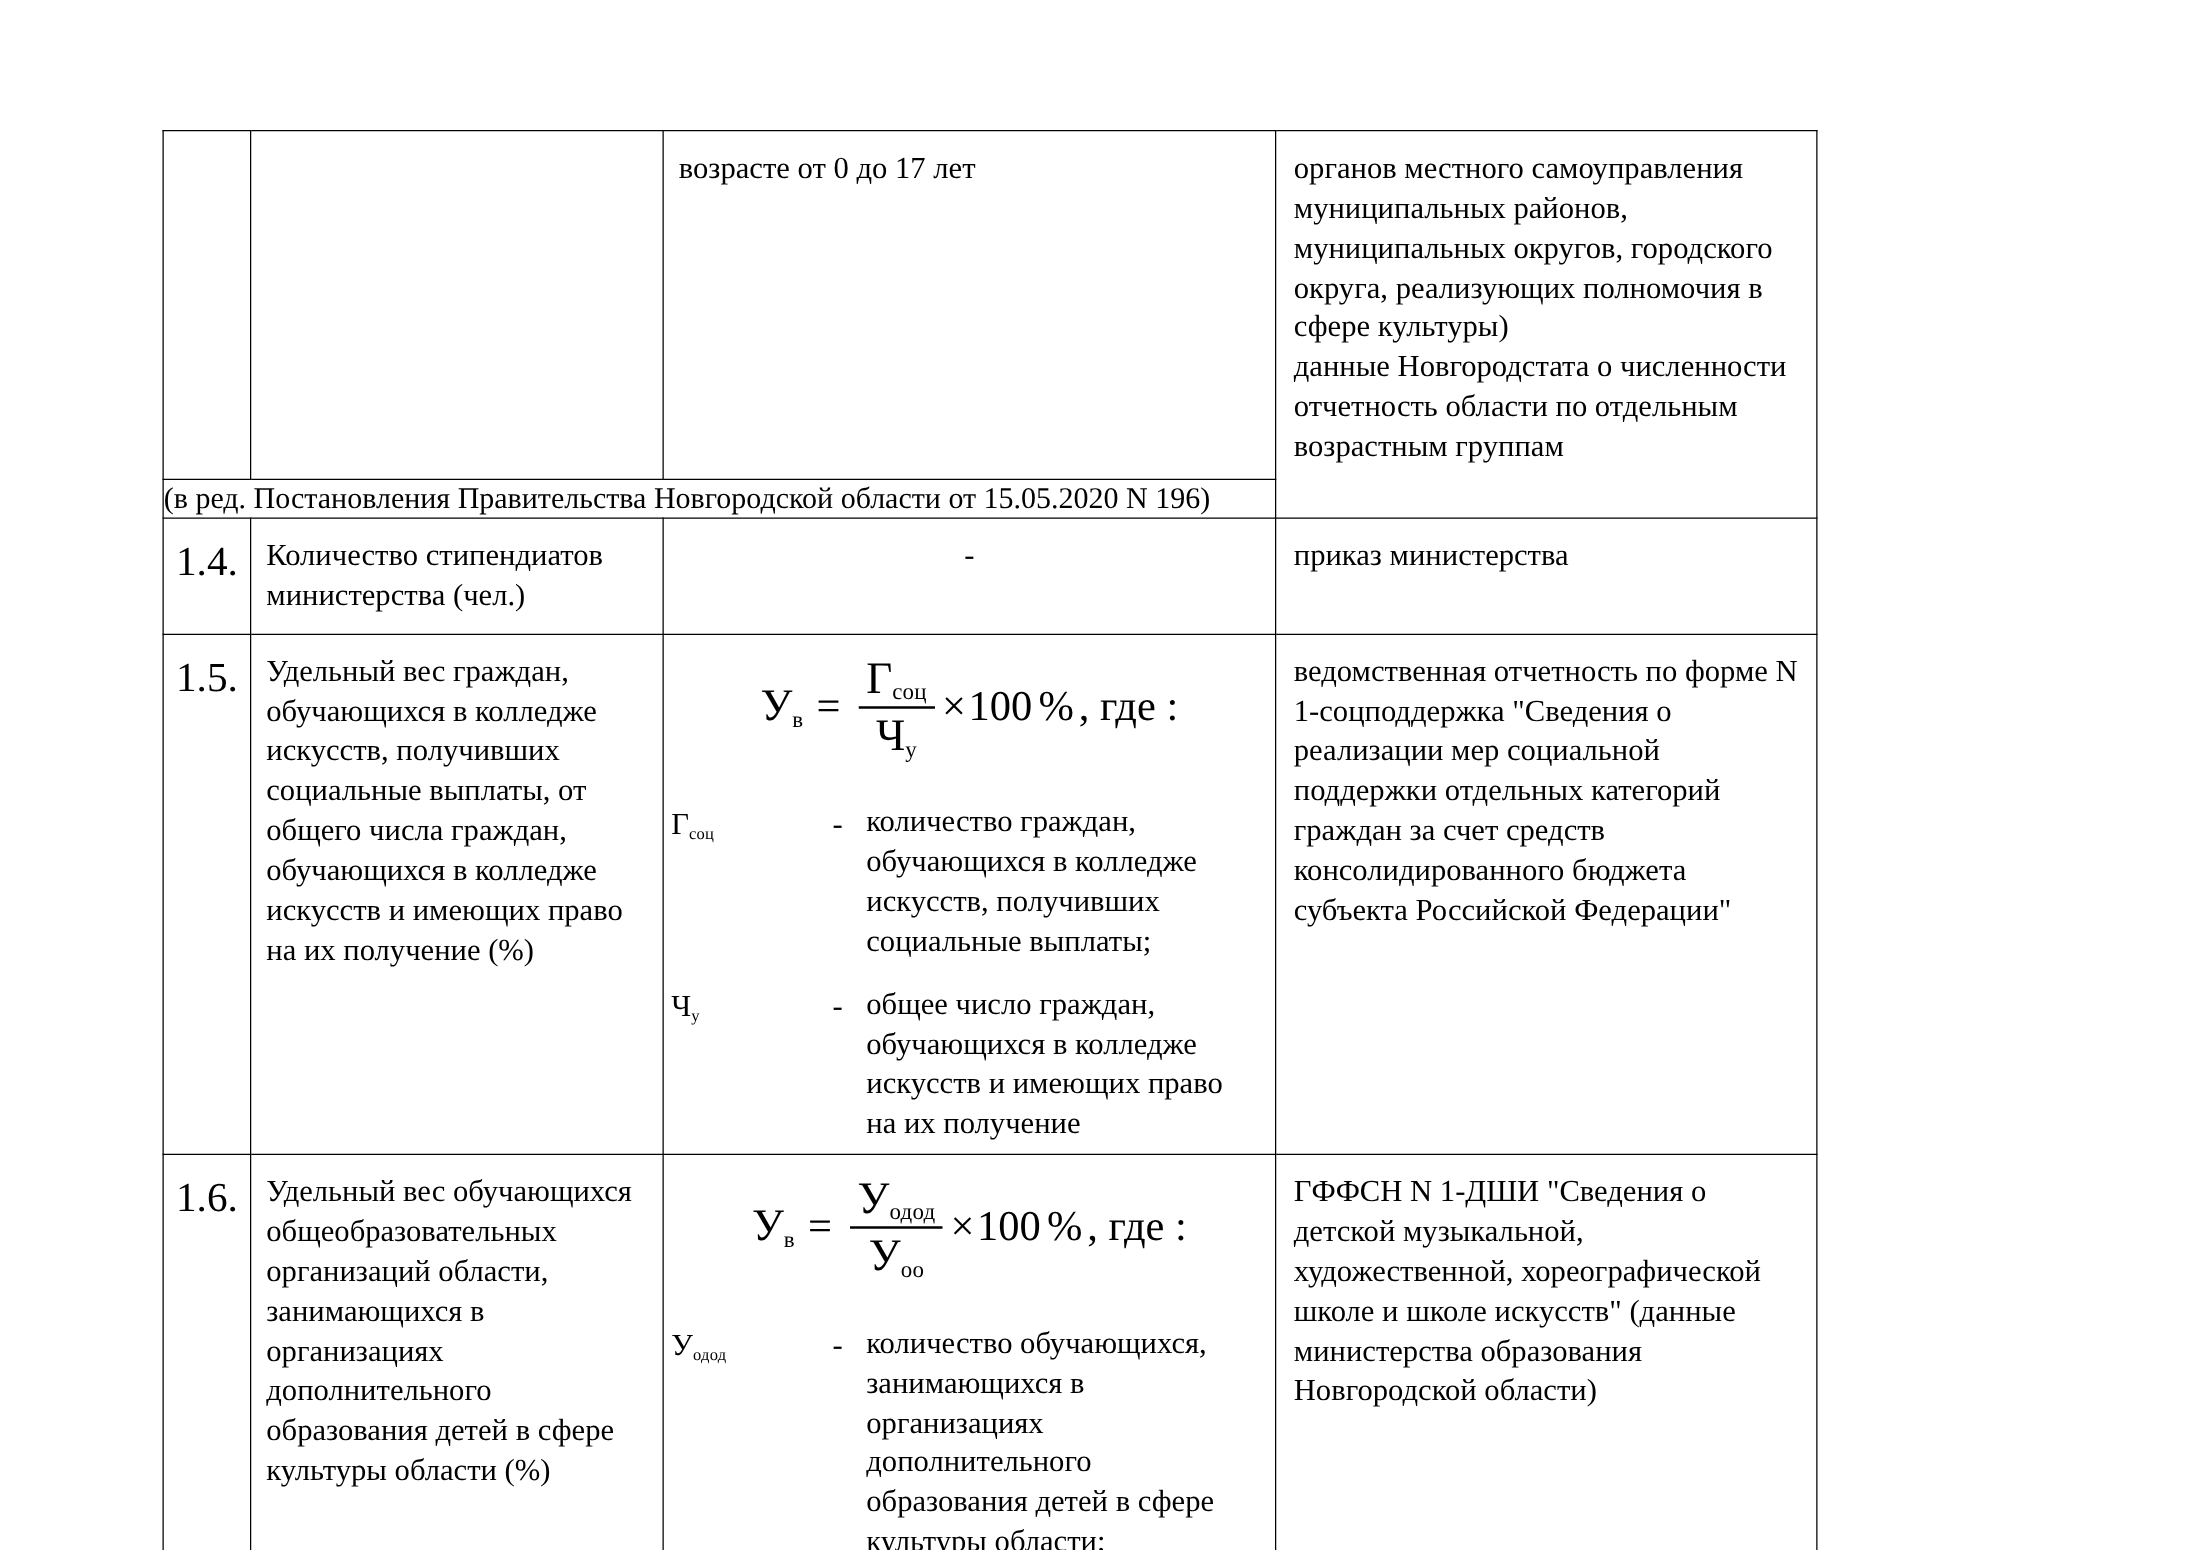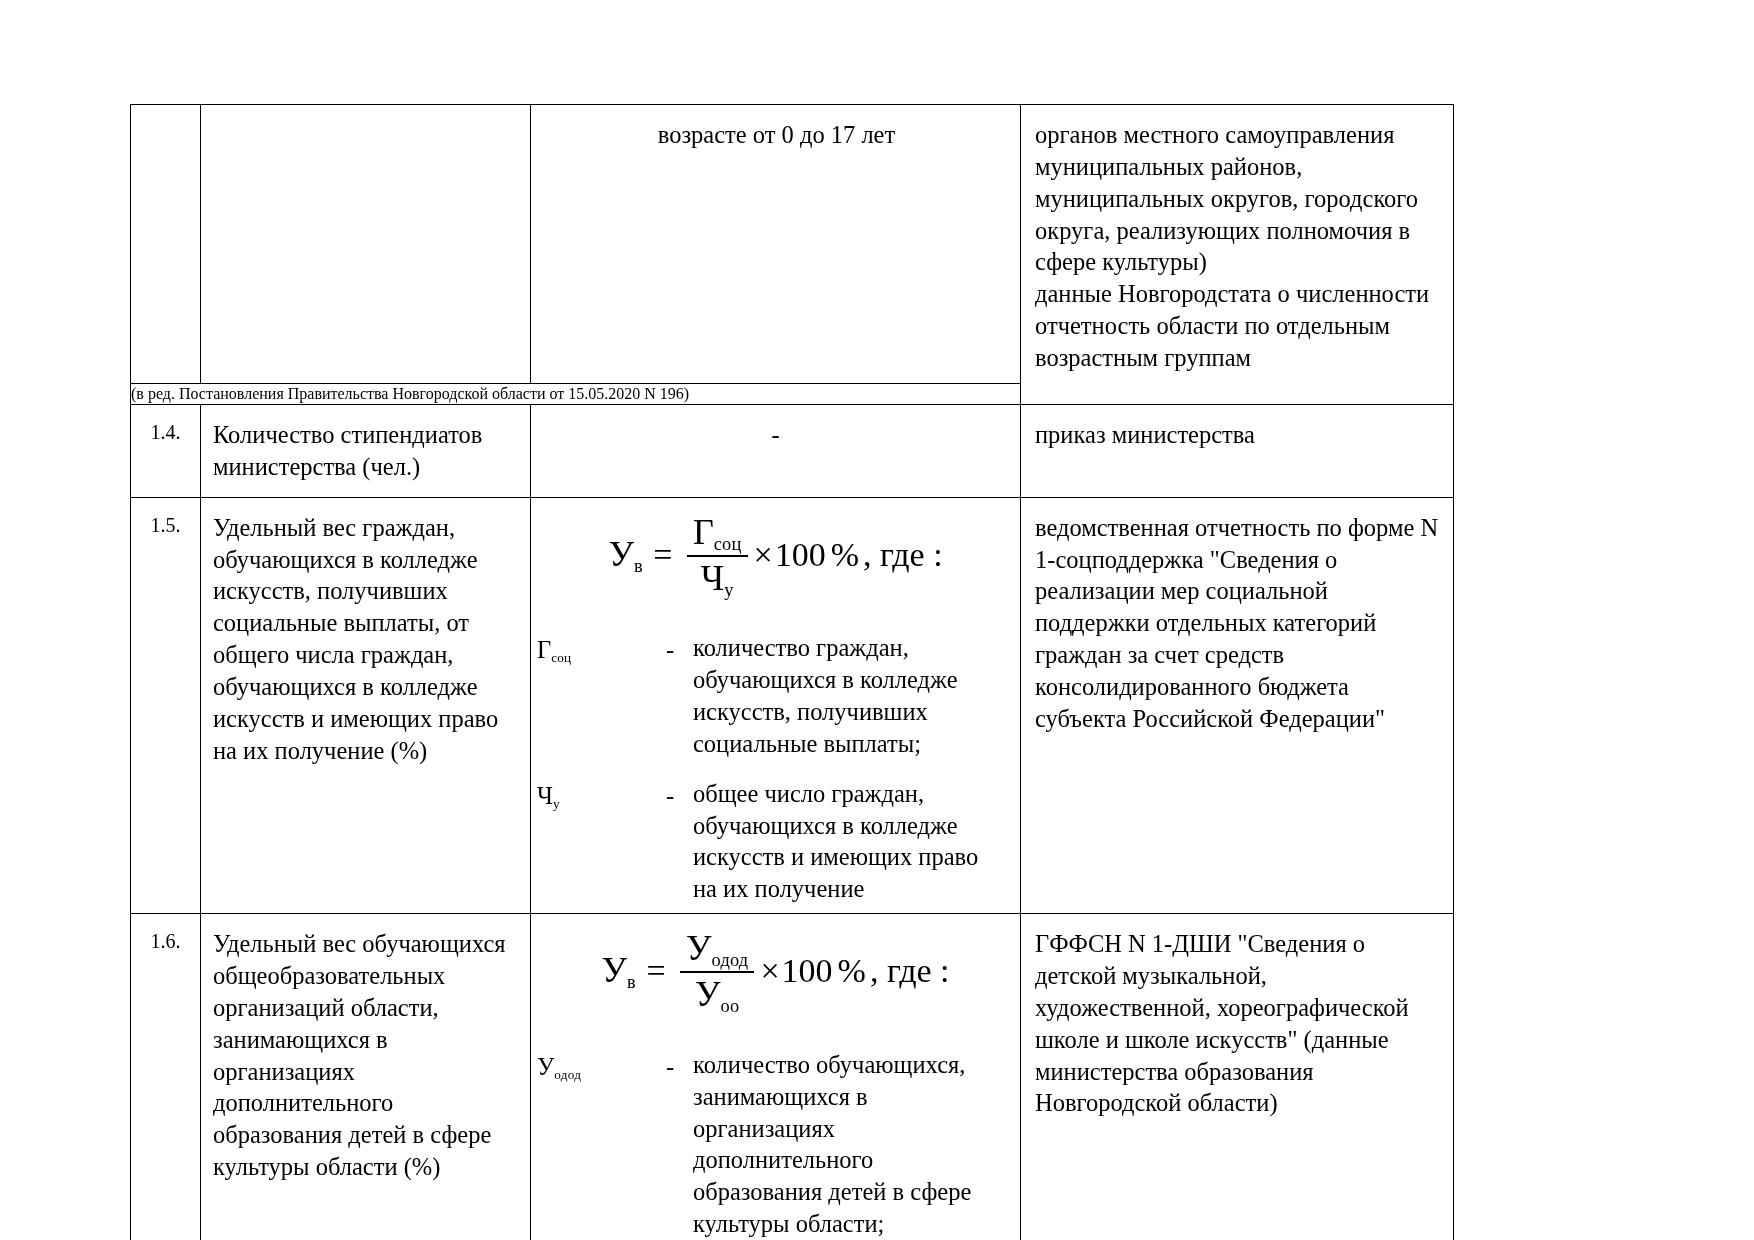--- a/index.html
+++ b/index.html
@@ -49,41 +49,41 @@
     font-size: 24.5px;
     line-height: 1.30;
   }
   .cell-pad-src {
     padding: 14px 10px 14px 14px;
     font-size: 24.5px;
     line-height: 1.30;
   }
   .num-cell {
     padding: 14px 8px 14px 8px;
-    font-size: 20px;
+    font-size: 33px;
     line-height: 1.30;
     text-align: center;
   }
   .center-dash {
     text-align: center;
     padding-top: 16px;
     font-size: 24.5px;
   }
 
   .blank-tall { height: 250px; }
 
   .para { margin: 0; }
   .para + .para { margin-top: 0; }
   .gap-para { margin-top: 26px; }
 
   
   .footnote-cell {
     border-top: none !important;
     padding: 6px 10px 10px 6px;
-    font-size: 16px;
+    font-size: 24px;
     line-height: 1.25;
     white-space: nowrap;
   }
 
   
   .formula-wrap {
     text-align: center;
     padding: 18px 0 4px 0;
   }
   .formula {
@@ -159,21 +159,21 @@
     <tbody>
 
       <tr>
         <td class="col-num">
           <div class="num-cell blank-tall"></div>
         </td>
         <td class="col-name">
           <div class="cell-pad"></div>
         </td>
         <td class="col-form">
-          <div class="cell-pad" style="text-align:center;">возрасте от 0 до 17 лет</div>
+          <div class="cell-pad" style="text-align:left;">возрасте от 0 до 17 лет</div>
         </td>
         <td class="col-src" rowspan="2">
           <div class="cell-pad-src">
             <p class="para">органов местного самоуправления муниципальных районов, муниципальных округов, городского округа, реализующих полномочия в сфере культуры)</p>
             <p class="para gap-para">данные Новгородстата о численности отчетность области по отдельным возрастным группам</p>
           </div>
         </td>
       </tr>
 
       <tr>

